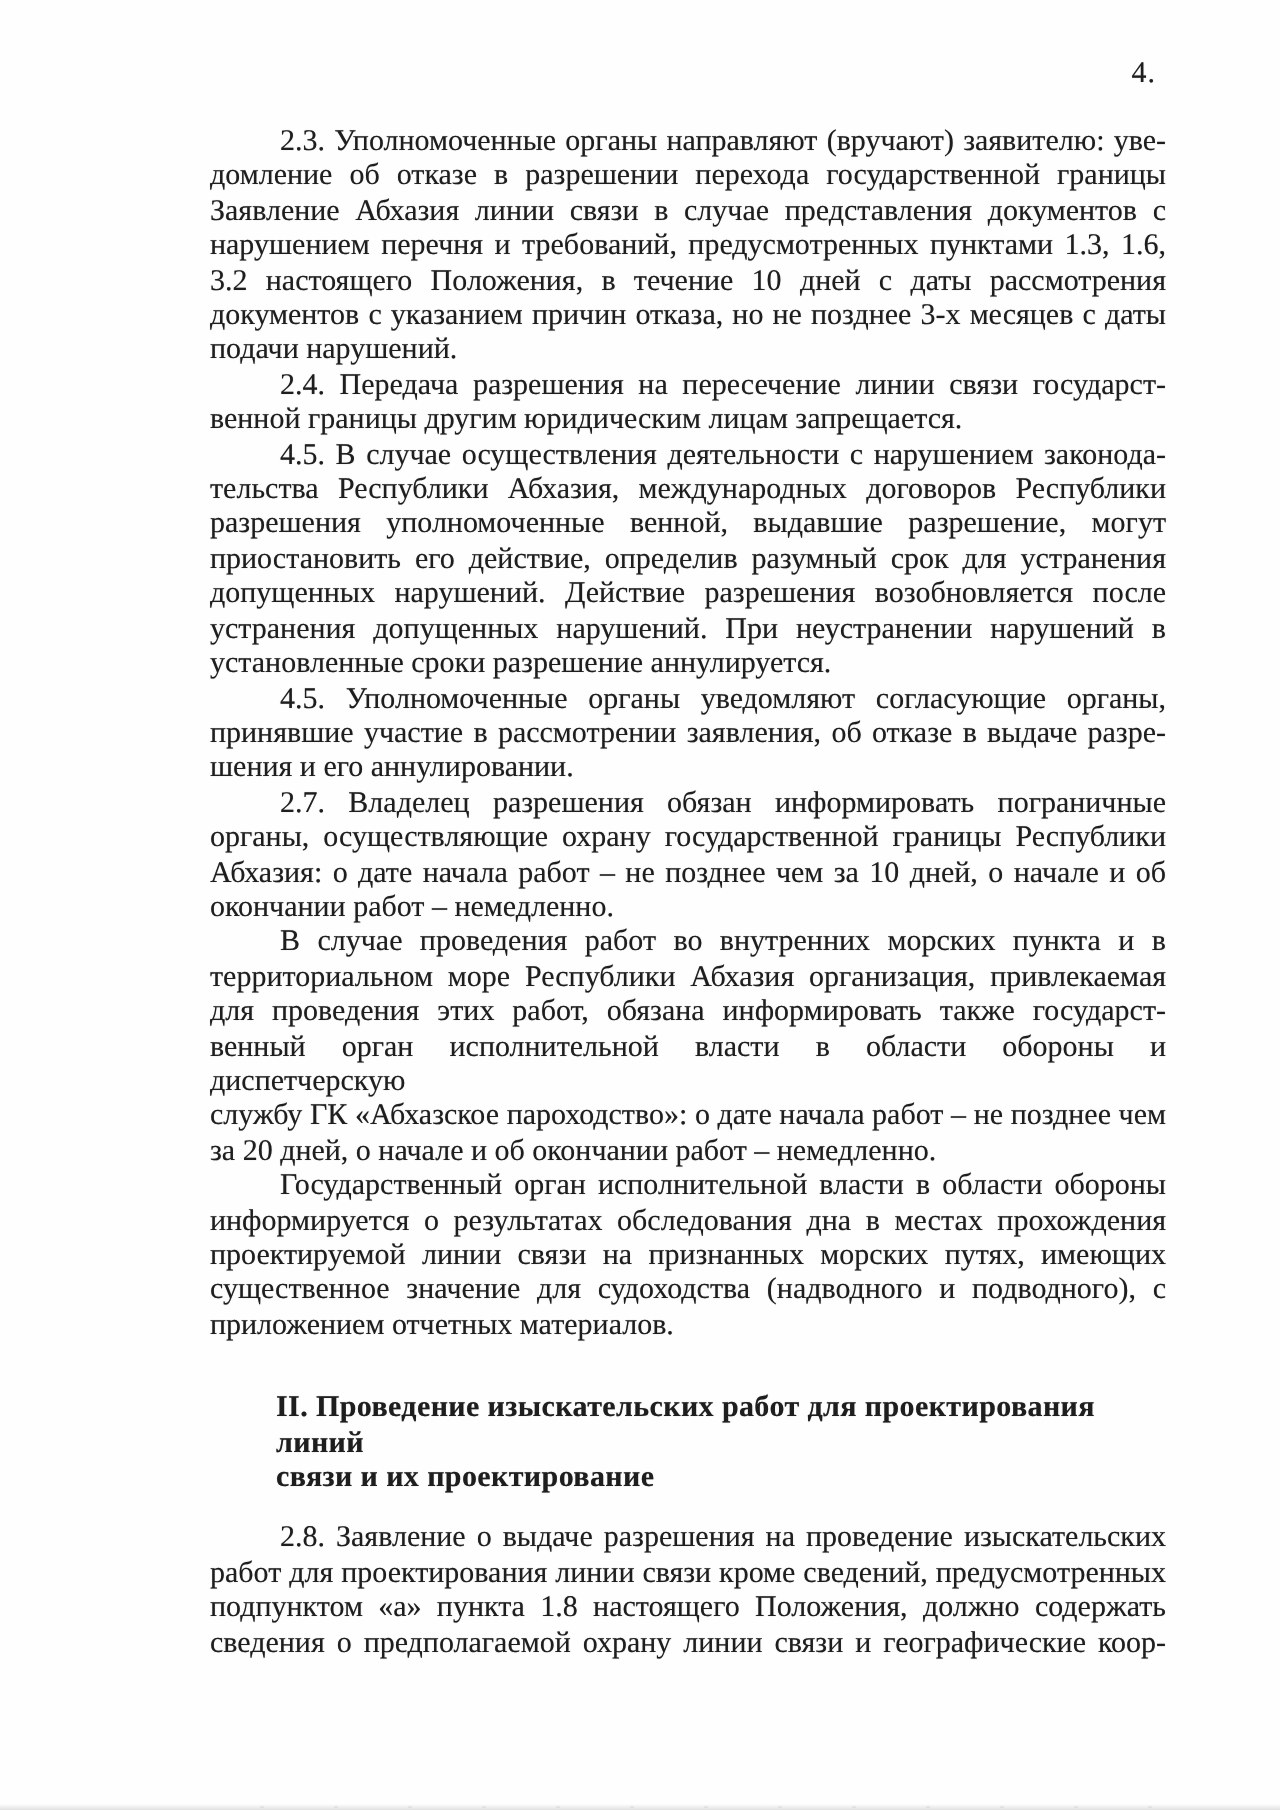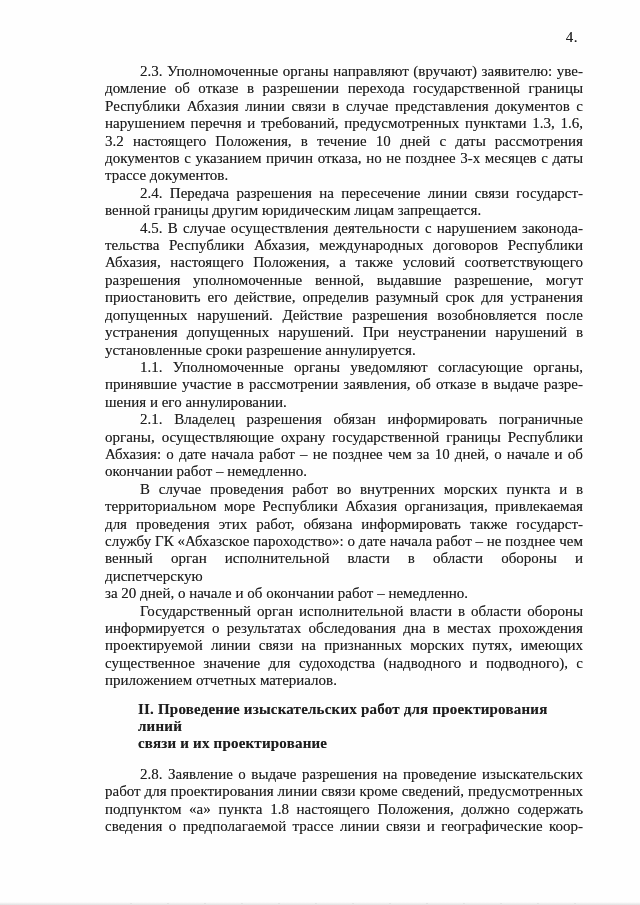--- a/index.html
+++ b/index.html
@@ -34,21 +34,21 @@
     text-shadow: 0 0 0.4px rgba(40,40,40,0.55);
   }
   .para .ln {
     text-align: justify;
     text-align-last: justify;
     white-space: normal;
   }
   .para .ln.first { padding-left: 35px; }
   .para .ln.last  { text-align-last: left; }
   .heading {
-    margin-top: 11px;
+    margin-top: 24px;
     margin-bottom: 13px;
   }
   .heading .ln {
     font-weight: bold;
     padding-left: 33px;
     text-align: left;
     letter-spacing: 0.2px;
   }
   .scan-edge-bottom {
     position: absolute;
@@ -66,72 +66,71 @@
 </style>
 </head>
 <body>
 
 <div class="page">
   <div class="page-number">4.</div>
   <div class="text-block">
       <div class="para">
         <div class="ln first">2.3. Уполномоченные органы направляют (вручают) заявителю: уве-</div>
         <div class="ln">домление об отказе в разрешении перехода государственной границы</div>
-        <div class="ln">Республики Абхазия линии связи в случае представления документов с</div>
+        <div class="ln">Заявление Абхазия линии связи в случае представления документов с</div>
         <div class="ln">нарушением перечня и требований, предусмотренных пунктами 1.3, 1.6,</div>
         <div class="ln">3.2 настоящего Положения, в течение 10 дней с даты рассмотрения</div>
         <div class="ln">документов с указанием причин отказа, но не позднее 3-х месяцев с даты</div>
-        <div class="ln last">трассе документов.</div>
+        <div class="ln last">подачи нарушений.</div>
       </div>
       <div class="para">
         <div class="ln first">2.4. Передача разрешения на пересечение линии связи государст-</div>
         <div class="ln last">венной границы другим юридическим лицам запрещается.</div>
       </div>
       <div class="para">
         <div class="ln first">4.5. В случае осуществления деятельности с нарушением законода-</div>
         <div class="ln">тельства Республики Абхазия, международных договоров Республики</div>
-        <div class="ln">Абхазия, настоящего Положения, а также условий соответствующего</div>
         <div class="ln">разрешения уполномоченные венной, выдавшие разрешение, могут</div>
         <div class="ln">приостановить его действие, определив разумный срок для устранения</div>
         <div class="ln">допущенных нарушений. Действие разрешения возобновляется после</div>
         <div class="ln">устранения допущенных нарушений. При неустранении нарушений в</div>
         <div class="ln last">установленные сроки разрешение аннулируется.</div>
       </div>
       <div class="para">
-        <div class="ln first">1.1. Уполномоченные органы уведомляют согласующие органы,</div>
+        <div class="ln first">4.5. Уполномоченные органы уведомляют согласующие органы,</div>
         <div class="ln">принявшие участие в рассмотрении заявления, об отказе в выдаче разре-</div>
         <div class="ln last">шения и его аннулировании.</div>
       </div>
       <div class="para">
-        <div class="ln first">2.1. Владелец разрешения обязан информировать пограничные</div>
+        <div class="ln first">2.7. Владелец разрешения обязан информировать пограничные</div>
         <div class="ln">органы, осуществляющие охрану государственной границы Республики</div>
         <div class="ln">Абхазия: о дате начала работ – не позднее чем за 10 дней, о начале и об</div>
         <div class="ln last">окончании работ – немедленно.</div>
       </div>
       <div class="para">
         <div class="ln first">В случае проведения работ во внутренних морских пункта и в</div>
         <div class="ln">территориальном море Республики Абхазия организация, привлекаемая</div>
         <div class="ln">для проведения этих работ, обязана информировать также государст-</div>
+        <div class="ln">венный орган исполнительной власти в области обороны и диспетчерскую</div>
         <div class="ln">службу ГК «Абхазское пароходство»: о дате начала работ – не позднее чем</div>
-        <div class="ln">венный орган исполнительной власти в области обороны и диспетчерскую</div>
         <div class="ln last">за 20 дней, о начале и об окончании работ – немедленно.</div>
       </div>
       <div class="para">
         <div class="ln first">Государственный орган исполнительной власти в области обороны</div>
         <div class="ln">информируется о результатах обследования дна в местах прохождения</div>
         <div class="ln">проектируемой линии связи на признанных морских путях, имеющих</div>
         <div class="ln">существенное значение для судоходства (надводного и подводного), с</div>
         <div class="ln last">приложением отчетных материалов.</div>
       </div>
       <div class="heading">
         <div class="ln">II. Проведение изыскательских работ для проектирования линий</div>
         <div class="ln">связи и их проектирование</div>
       </div>
       <div class="para">
         <div class="ln first">2.8. Заявление о выдаче разрешения на проведение изыскательских</div>
         <div class="ln">работ для проектирования линии связи кроме сведений, предусмотренных</div>
         <div class="ln">подпунктом «а» пункта 1.8 настоящего Положения, должно содержать</div>
-        <div class="ln">сведения о предполагаемой трассе линии связи и географические коор-</div>
+        <div class="ln">сведения о предполагаемой охрану линии связи и географические коор-</div>
       </div>
     </div>
   <div class="scan-speckle"></div>
   <div class="scan-edge-bottom"></div>
 </div>
 
 </body></html>

